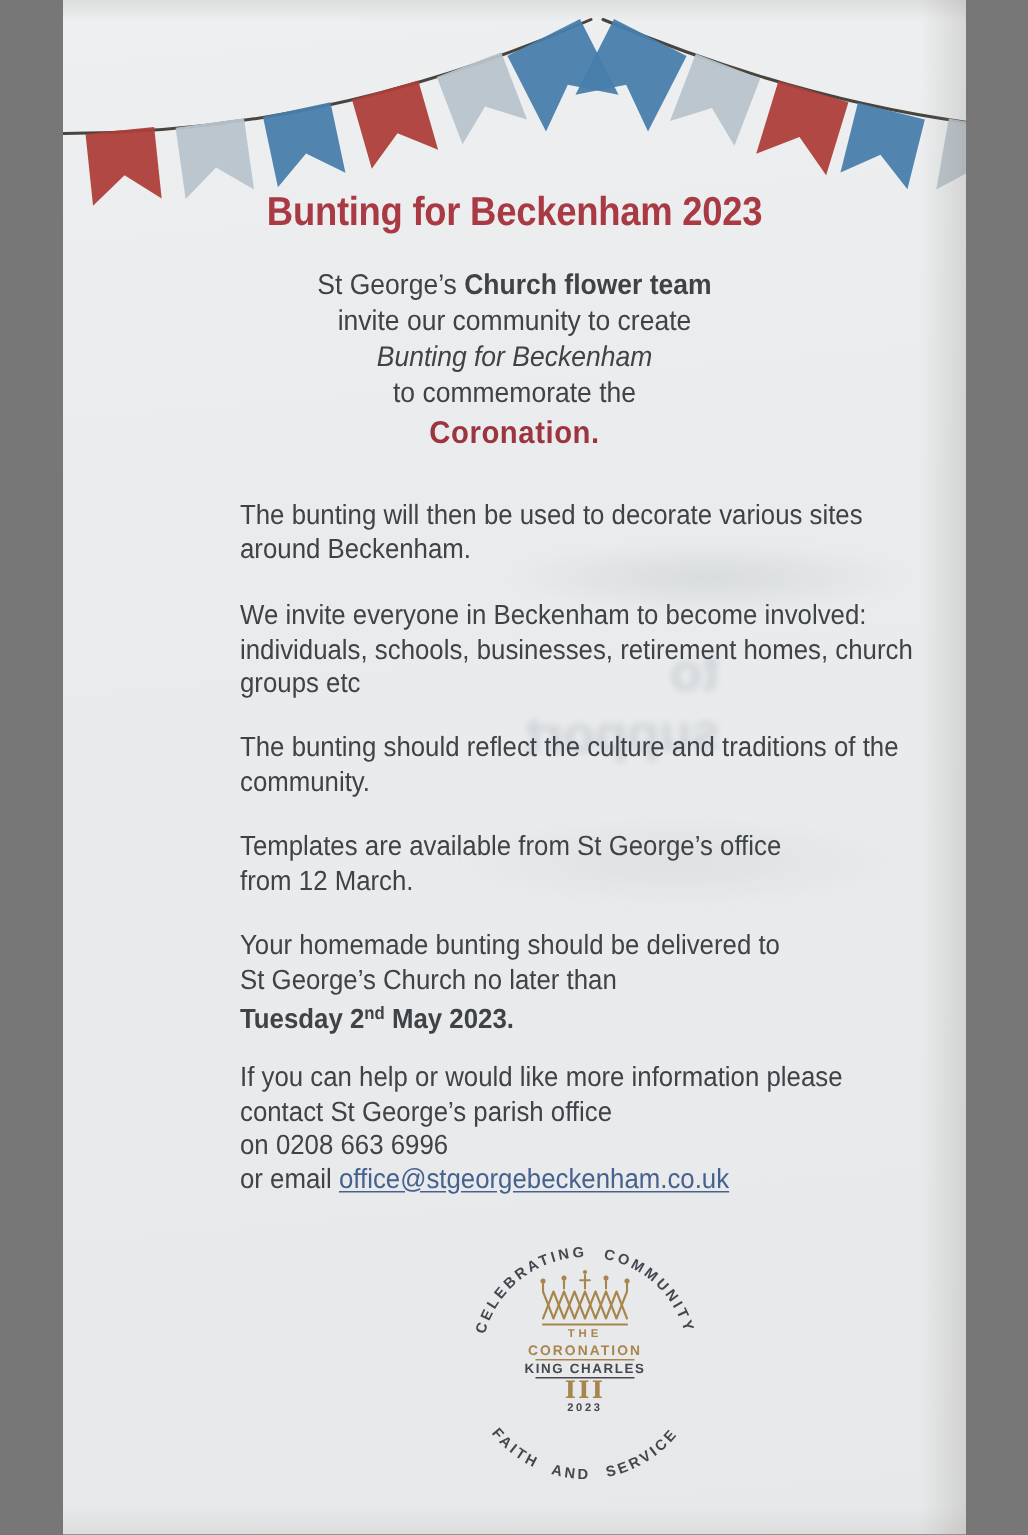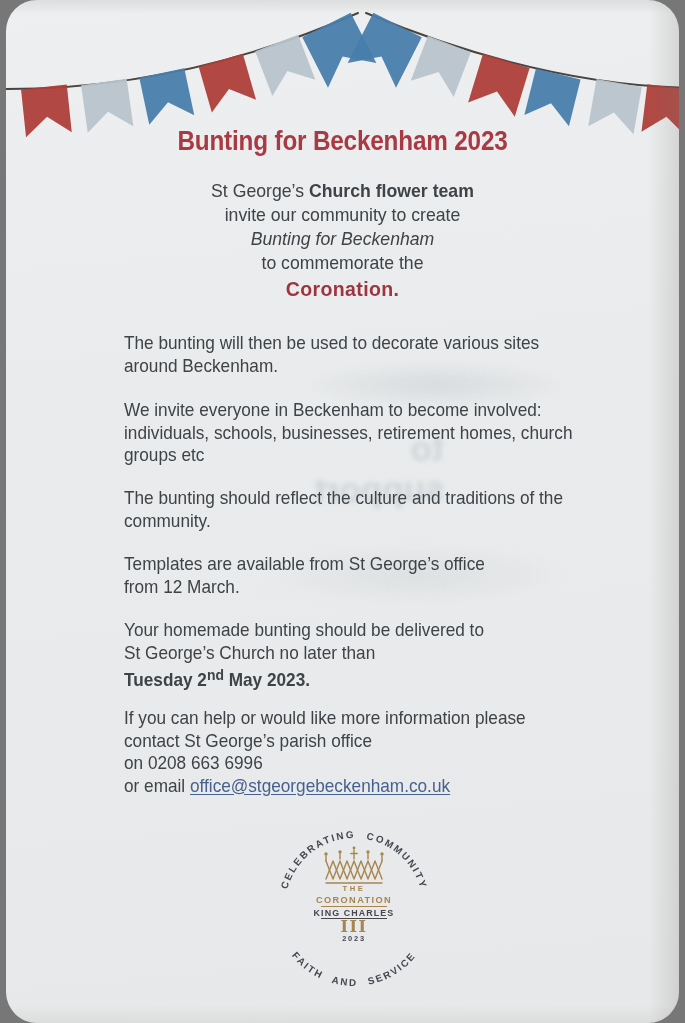--- a/index.html
+++ b/index.html
@@ -1,24 +1,23 @@
 <!DOCTYPE html>
 <html style="--title_red: #a93a44; --coronation_red: #9d3540; --text_dark: #3e4347; --link_blue: #47618f; --gold: #a8854d; --emblem_dark: #46464f; --string_dark: #4a443e; --ghost: #96a2ac;"><head>
 <meta charset="utf-8">
 <style>
   html,body{margin:0;padding:0;background:#777;}
   #paper{
     position:relative;
-    width:673px;height:1023px;
+    width:602px;height:1023px;
     margin:0 auto;
     overflow:hidden;
     font-family:"Liberation Sans",sans-serif;
     background:linear-gradient(175deg,#edeff0 0%,#e9ebec 35%,#e8eaeb 70%,#e6e8e9 100%);
     color:var(--text_dark);
-    border-radius:31px;
   }
   
   .shade-right{position:absolute;top:0;right:0;bottom:0;width:30px;
     background:linear-gradient(90deg,rgba(122,116,108,0) 0%,rgba(122,116,108,.20) 100%);}
   .shade-top{position:absolute;top:0;left:0;right:0;height:14px;
     background:linear-gradient(180deg,rgba(120,115,108,.14),rgba(120,115,108,0));}
   .shade-bottom{position:absolute;bottom:0;left:0;right:0;height:18px;
     background:linear-gradient(0deg,rgba(130,122,112,.10),rgba(130,122,112,0));}
 
   
@@ -48,21 +47,21 @@
 
   
   .para{
     position:absolute;left:118px;width:520px;
     font-size:18.5px;line-height:22.5px;
     transform:scaleX(.93);transform-origin:0 0;
     color:var(--text_dark);
   }
   .p1{top:332px}.p2{top:399px}.p3{top:487px}.p4{top:553px}.p5{top:619px}.p6{top:707px}
   .bold{font-weight:700;}
-  .bold sup{font-size:15px;vertical-align:6px;letter-spacing:0;}
+  .bold sup{font-size:12px;vertical-align:6px;letter-spacing:0;}
   .email{color:var(--link_blue);text-decoration:underline;text-underline-offset:2px;}
 
   
   .ghost-blob{
     position:absolute;left:295px;top:362px;width:270px;height:46px;
     background:radial-gradient(ellipse at 50% 50%,rgba(148,158,166,.20),rgba(148,158,166,0) 70%);
     filter:blur(4px);
   }
   .ghost-text{
     position:absolute;left:268px;top:430px;width:170px;

